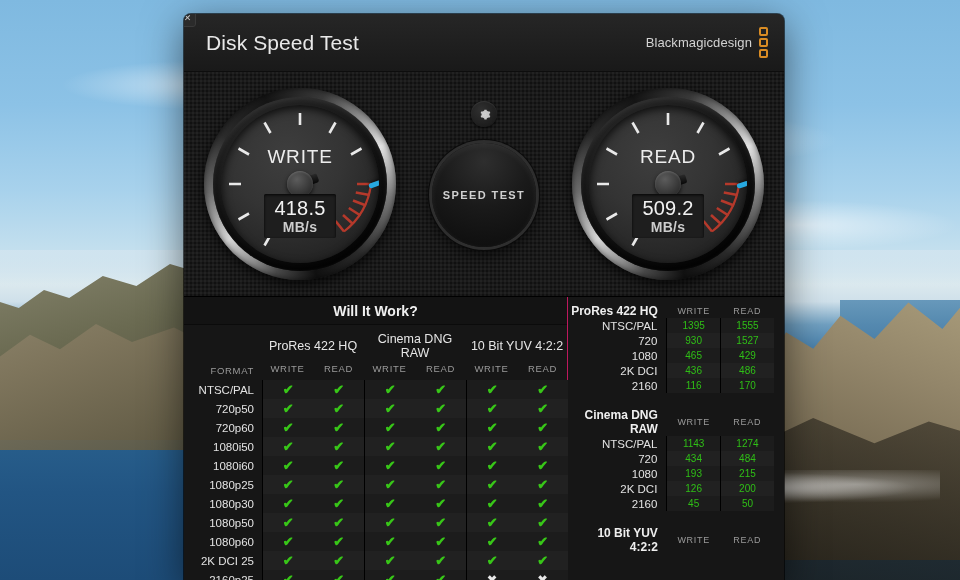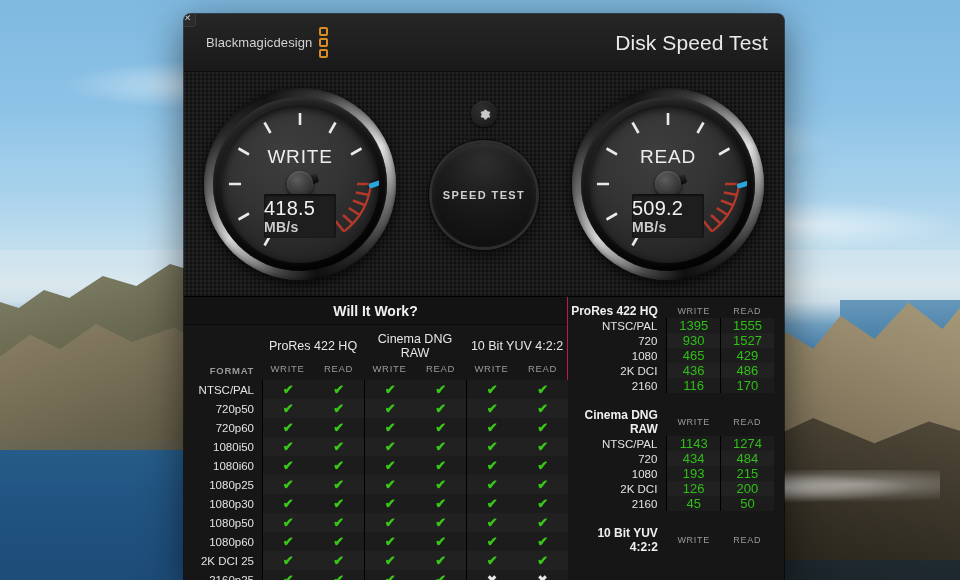--- a/index.html
+++ b/index.html
@@ -159,21 +159,21 @@
     transform-origin: 0% 50%;
   }
   .hub {
     position: absolute; left: 50%; top: 50%; width: 26px; height: 26px;
     margin: -13px 0 0 -13px; border-radius: 50%;
     background: radial-gradient(circle at 38% 32%, #5c5c5c, #3a3a3a 55%, #1e1e1e 100%);
     box-shadow: 0 2px 4px rgba(0,0,0,.7), inset 0 1px 2px rgba(255,255,255,.18);
   }
   .readout {
     position: absolute; left: 50%; bottom: 16%; transform: translateX(-50%);
-    width: 72px; padding: 4px 0 3px; 
+    width: 72px; padding: 4px 0 3px; text-align: center;
     background: #1e1e1e; border-radius: 2px;
     box-shadow: inset 0 1px 3px rgba(0,0,0,.85);
   }
   .readout-value { color: #f2f2f2; font-size: 20px; line-height: 1.05; letter-spacing: .2px; }
   .readout-unit  { color: #cdcdcd; font-size: 14px; font-weight: bold; letter-spacing: .3px; }
 
   
   #center-controls {
     position: absolute; left: 50%; top: 0; transform: translateX(-50%);
     width: 120px; height: 100%;
@@ -215,21 +215,21 @@
   .grp-head {
     color: #e6e6e6; font-size: 12.5px; font-weight: 400; text-align: center;
     padding: 7px 0 1px !important;
   }
   .sub-head {
     color: #9a9a9a; font-size: 9.5px; letter-spacing: .7px; text-align: center;
     font-weight: 400; padding: 0 0 4px !important;
   }
   .fmt-head {
     color: #9a9a9a; font-size: 9.5px; letter-spacing: .7px; text-align: right;
-    font-weight: 700; padding: 0 8px 4px 0 !important; vertical-align: bottom;
+    font-weight: 400; padding: 0 8px 4px 0 !important; vertical-align: bottom;
   }
   #work-table tbody td { height: 19px; }
   .fmt-cell {
     color: #e2e2e2; font-size: 11.5px; text-align: right; padding-right: 8px !important;
   }
   .mark-cell { text-align: center; font-size: 13px; }
   .mark-cell.sep { border-left: 1px solid #000; }
   .mark-ok { color: #38c618; font-weight: bold; }
   .mark-no { color: #e8e8e8; font-weight: bold; font-size: 12px; }
   .zebra-a td.mark-cell { background: #1c1c1c; }
@@ -238,21 +238,21 @@
   
   #fast-wrap { padding: 6px 10px 0 0; }
   #fast-table { width: 100%; border-collapse: collapse; table-layout: fixed; }
   #fast-table td { padding: 0; height: 15px; }
   .fast-label { width: 96px; text-align: right; padding-right: 9px !important; }
   .fast-col { width: 52px; text-align: center; }
   .fast-col.sep { border-left: 1px solid #000; }
   .grp-title { color: #efefef; font-size: 12px; font-weight: bold; }
   .grp-sub { color: #9a9a9a; font-size: 9px; letter-spacing: .7px; }
   .row-label { color: #e2e2e2; font-size: 11.5px; }
-  .row-val { color: #2fbf16; font-size: 13px; }
+  .row-val { color: #2fbf16; font-size: 10px; }
   .fz-a td.fast-col { background: #1c1c1c; }
   .fz-b td.fast-col { background: #212121; }
   .spacer td { height: 9px; }
 </style>
 </head>
 <body>
 
 <div id="desktop">
   <div class="cloud" style="left:60px;top:60px;width:300px;height:50px;"></div>
   <div class="cloud" style="left:420px;top:110px;width:420px;height:60px;"></div>
@@ -263,29 +263,29 @@
   <div class="land-left2"></div>
   <div class="sea-right"></div>
   <div class="land-right"></div>
   <div class="land-right-dark"></div>
   <div class="surf"></div>
 
   <div id="app-window">
 
     <div id="titlebar">
       <div id="close-button">✕</div>
+      <div id="app-title">Disk Speed Test</div>
       <div id="brand">
         <span id="brand-text">Blackmagicdesign</span>
         <span id="brand-mark">
           <i></i>
             <i></i>
             <i></i>
         </span>
       </div>
-      <div id="app-title">Disk Speed Test</div>
     </div>
 
     <div id="gauge-panel">
 
       <div class="gauge" id="gauge-write">
         <div class="bezel"></div>
         <div class="bezel-inner"></div>
         <div class="face">
           <svg viewBox="0 0 158 158">
             <g stroke="#e9e9e9" stroke-width="2.6" stroke-linecap="butt">

